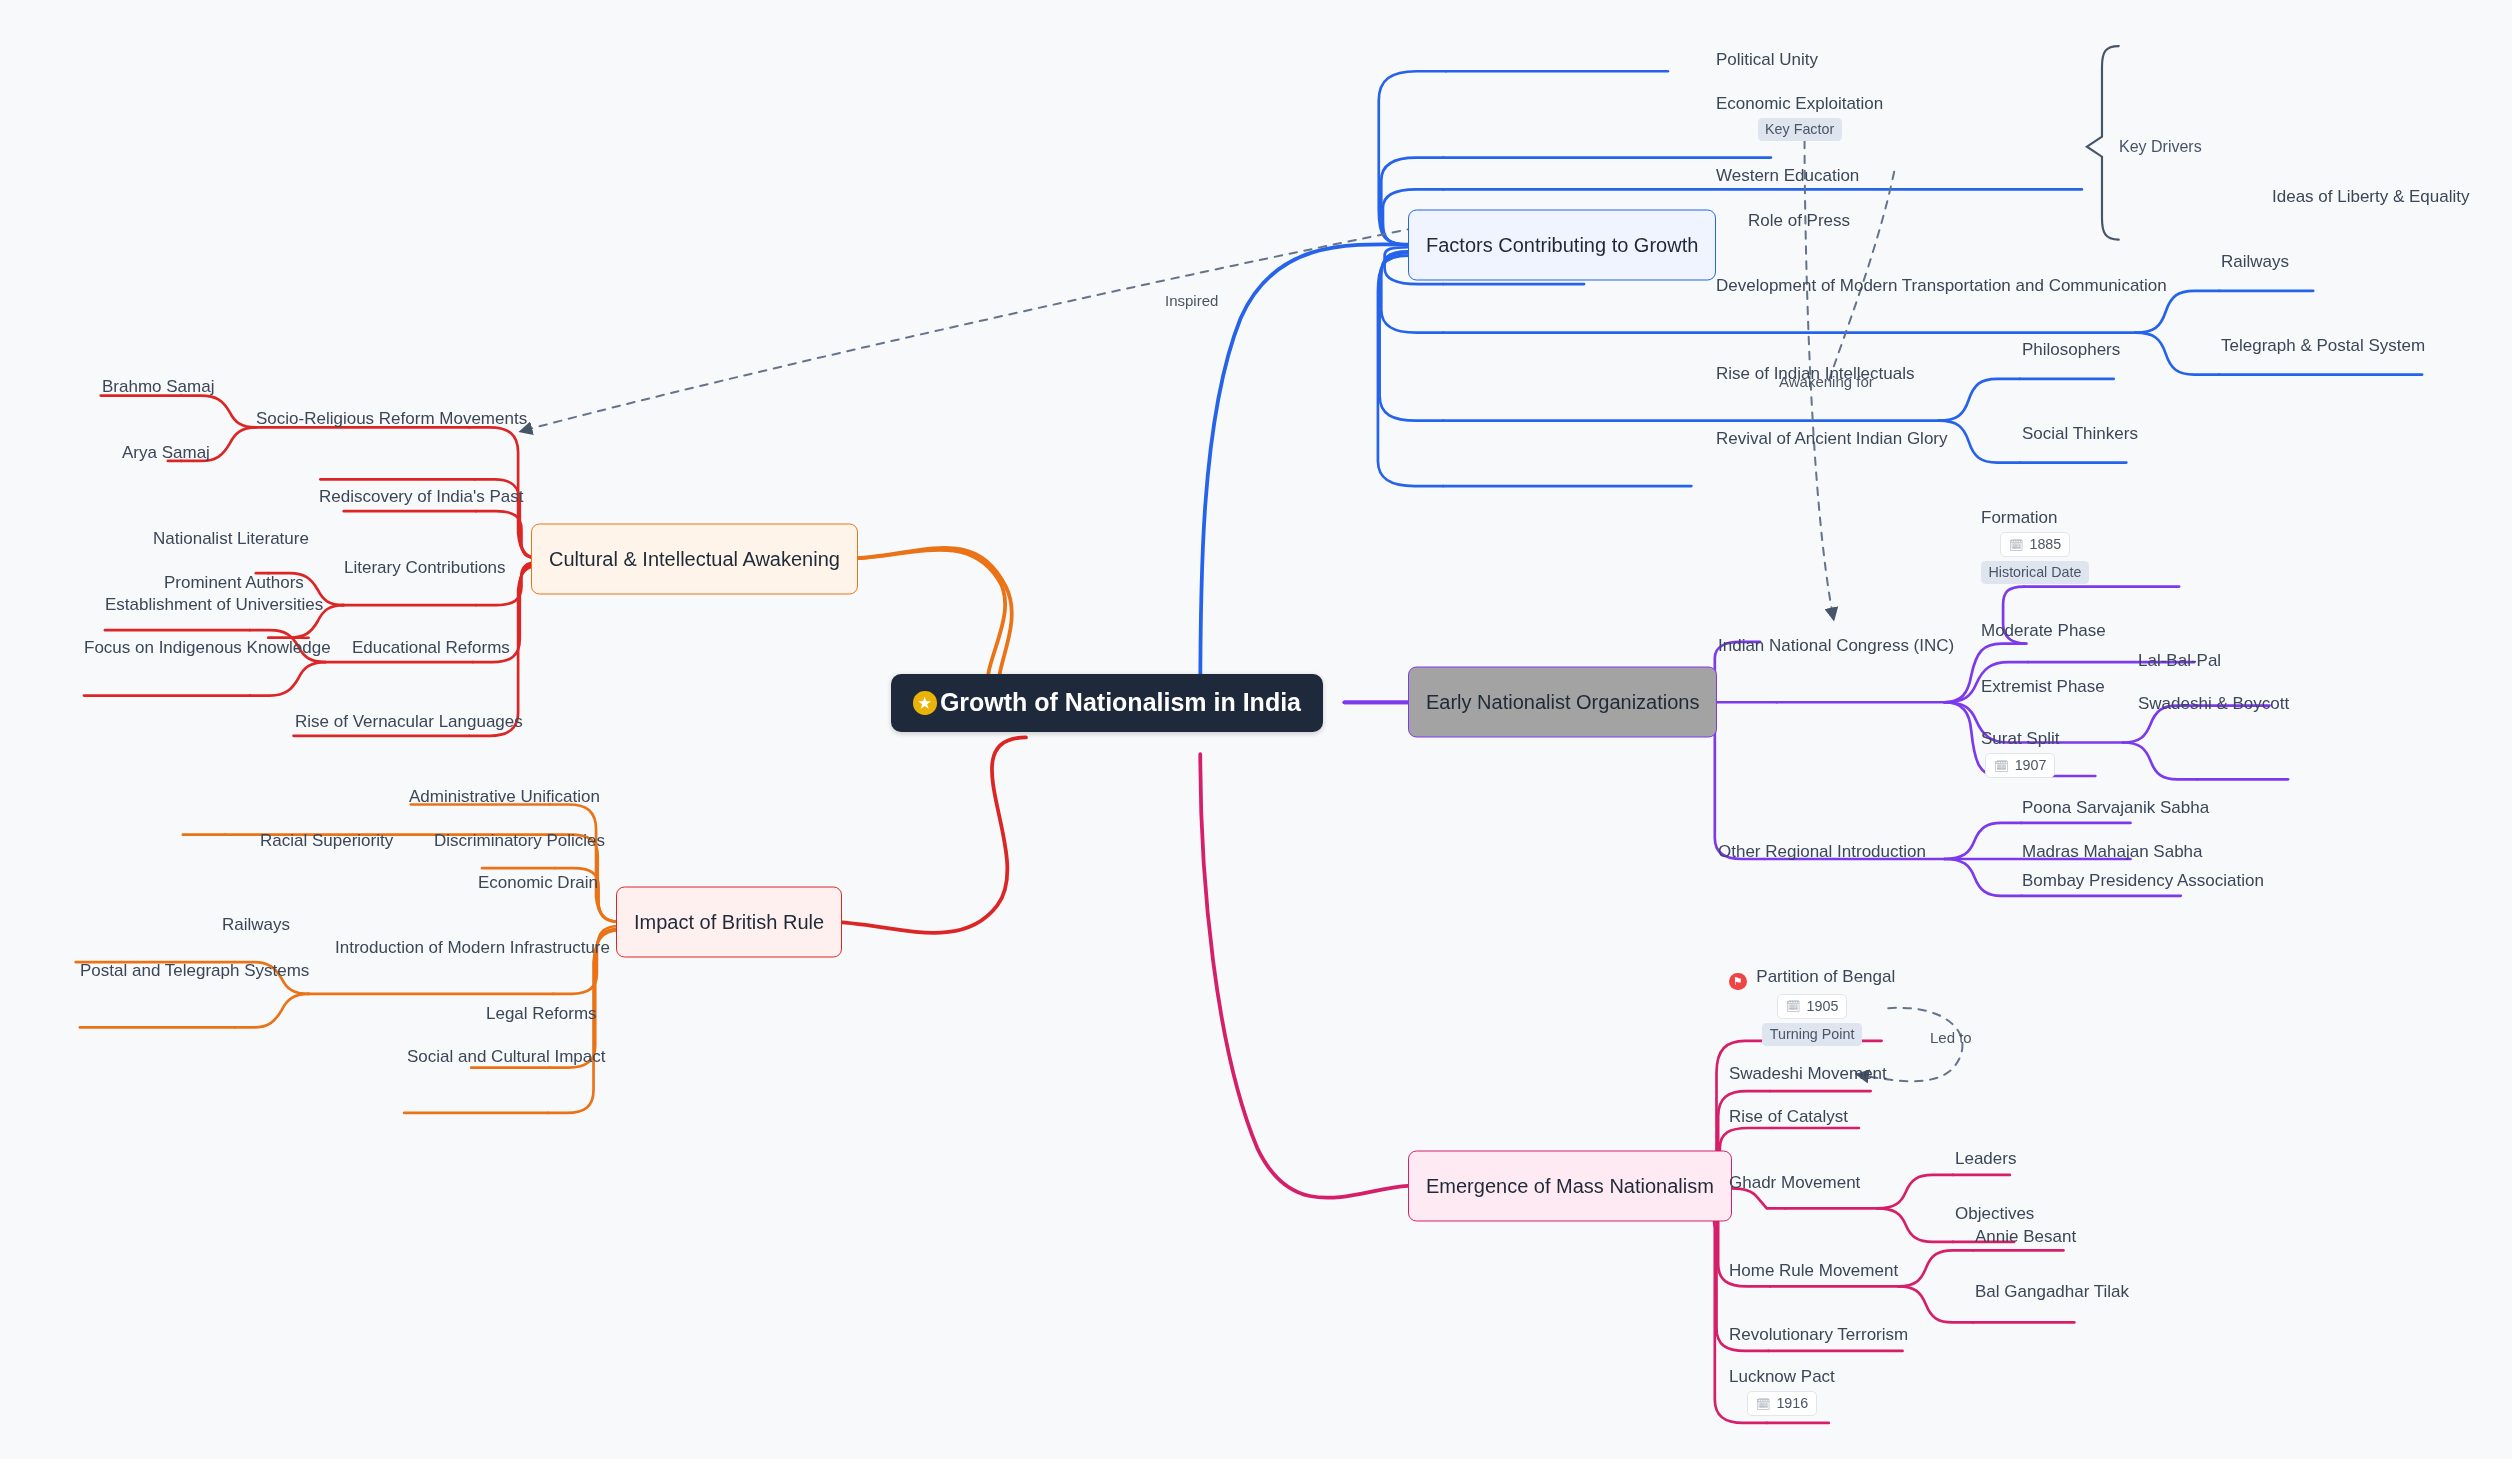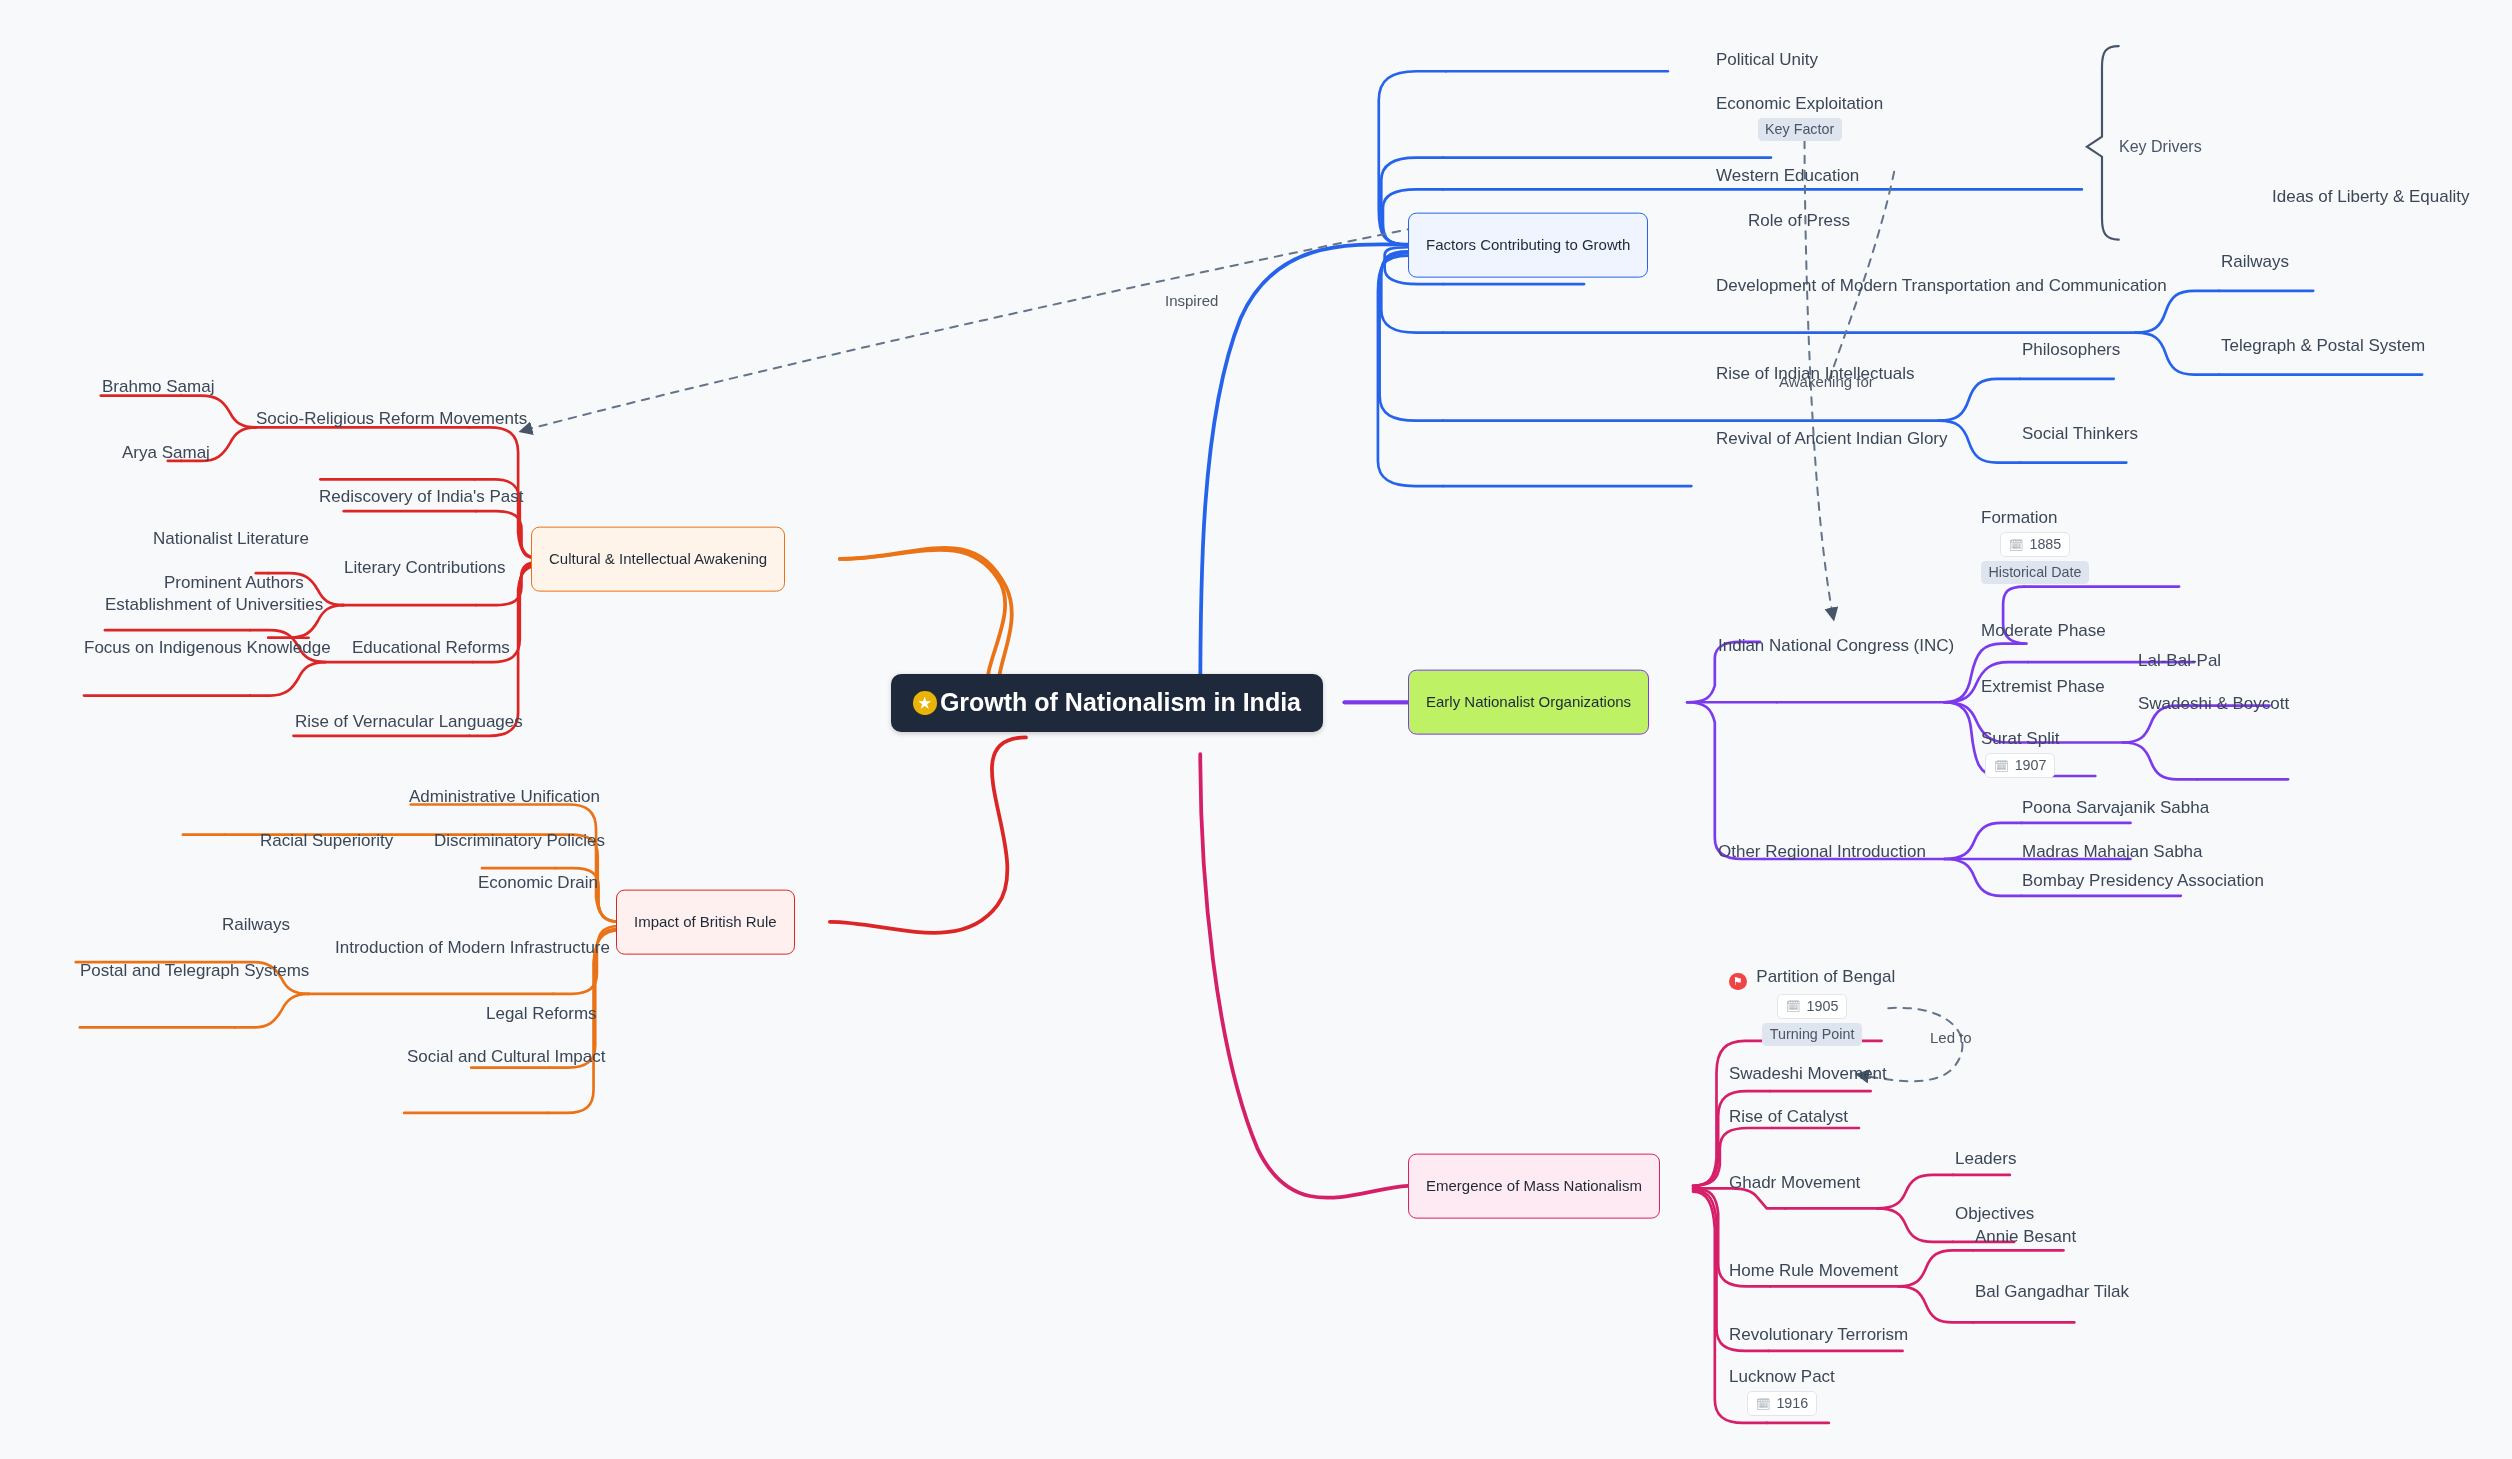--- a/index.html
+++ b/index.html
@@ -44,25 +44,25 @@
     width: 23.5px; height: 23.5px; border-radius: 50%;
     background: #eab308; color: #fff;
     display: inline-flex; align-items: center; justify-content: center;
     font-size: 14.3px; line-height: 1; flex: 0 0 auto;
   }
   
   .branch {
     padding: 22px 17px;
     border-radius: 8.4px;
     border: 1.7px solid;
-    font-size: 15px;
+    font-size: 20px;
     background: #fff;
   }
   .branch.blue   { border-color:#2563eb; background:#eff4fe; color:#1f2937; }
-  .branch.purple { border-color:#7c3aed; background:#bef264; color:#1f2937; }
+  .branch.purple { border-color:#7c3aed; background:#a3a3a3; color:#1f2937; }
   .branch.pink   { border-color:#d61f69; background:#fdeaf3; color:#1f2937; }
   .branch.orange { border-color:#ea7317; background:#fef4e9; color:#1f2937; }
   .branch.red    { border-color:#dc2626; background:#fdf0ef; color:#1f2937; }
 
   
   .leaf { font-size: 17px; color: #3b4757; }
   .leaf.lvl2 { font-size: 17px; }
   .leaf.lvl3 { font-size: 17px; }
 
   

